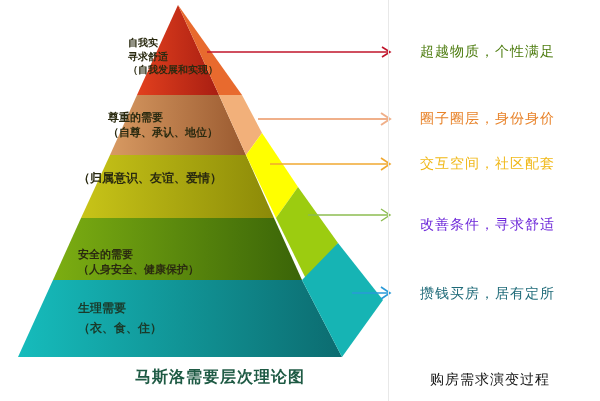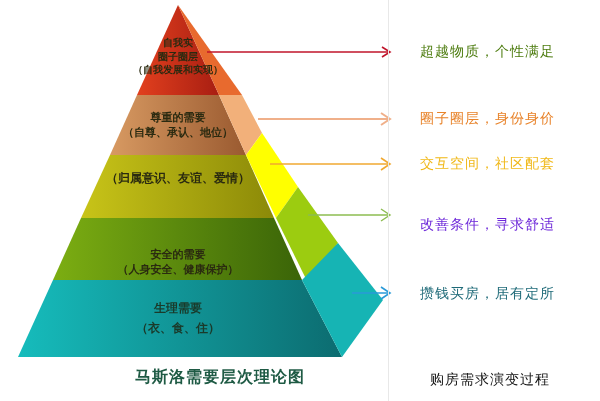--- a/index.html
+++ b/index.html
@@ -1,19 +1,19 @@
 <!DOCTYPE html>
 <html><head>
 <meta charset="utf-8">
 <style>
   html, body { margin:0; padding:0; }
   body { width:600px; height:401px; background:#ffffff; position:relative; overflow:hidden;
          font-family:"DejaVu Sans", sans-serif; }
   #diagram { position:absolute; left:0; top:0; width:600px; height:401px; }
-  .tier-label { position:absolute; text-align:center; color:#2a2a10; font-weight:bold;
+  .tier-label { position:absolute; text-align:left; color:#2a2a10; font-weight:bold;
                 font-family:Liberation Sans, sans-serif; line-height:1.35; white-space:nowrap; }
   .tier-label span { display:block; }
   .right-label { position:absolute; left:420px; font-size:14px; white-space:nowrap;
                  font-family:"DejaVu Serif", serif; letter-spacing:1px; }
   .caption-left { position:absolute; left:90px; top:367px; width:260px; text-align:center;
                   font-size:16px; font-weight:bold; color:#1e5a44; letter-spacing:1px;
                   font-family:Liberation Mono, monospace; }
   .caption-right { position:absolute; left:430px; top:371px; font-size:14px; color:#111;
                    font-family:"DejaVu Serif", serif; letter-spacing:1px; }
   .divider { position:absolute; left:388px; top:0; width:1px; height:401px; background:#e8e8e8; }
@@ -82,21 +82,21 @@
       <line x1="352" y1="293" x2="389" y2="293"></line>
       <polyline points="381,287 390,293 381,299"></polyline>
     </g>
   </g>
 </svg>
 
 <div class="divider"></div>
 
 <div class="tier-label" style="left:128px; top:36px; width:100px; font-size:10px;">
   <span>自我实</span>
-  <span>圈子圈层</span>
+  <span>寻求舒适</span>
   <span>（自我发展和实现）</span>
 </div>
 <div class="tier-label" style="left:108px; top:110px; width:140px; font-size:11px;">
   <span>尊重的需要</span>
   <span>（自尊、承认、地位）</span>
 </div>
 <div class="tier-label" style="left:78px; top:168px; width:200px; font-size:12px; line-height:1.7;">
   <span>（归属意识、友谊、爱情）</span>
 </div>
 <div class="tier-label" style="left:78px; top:235px; width:200px; font-size:11px;margin-top:12px;">

